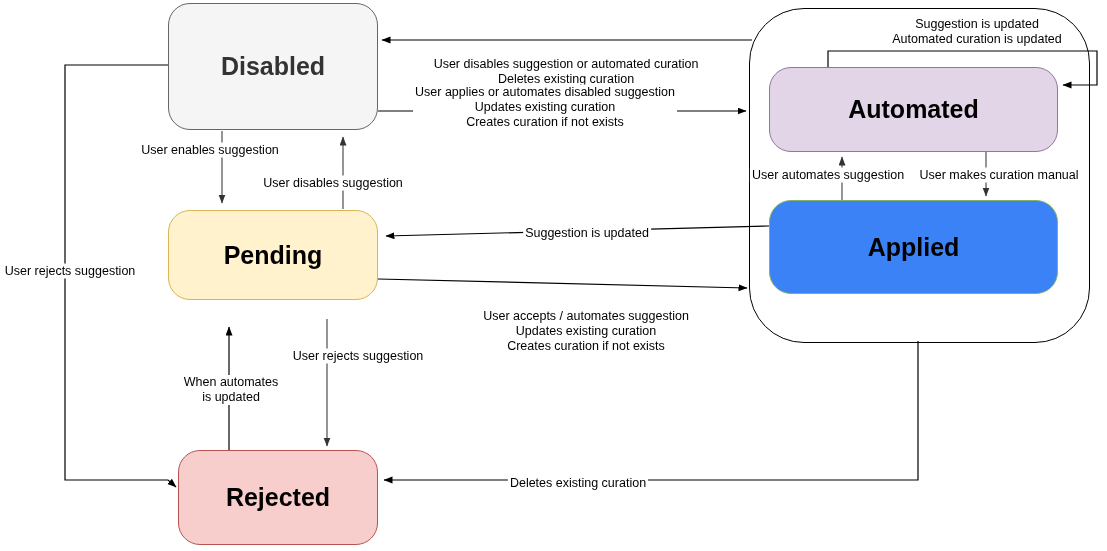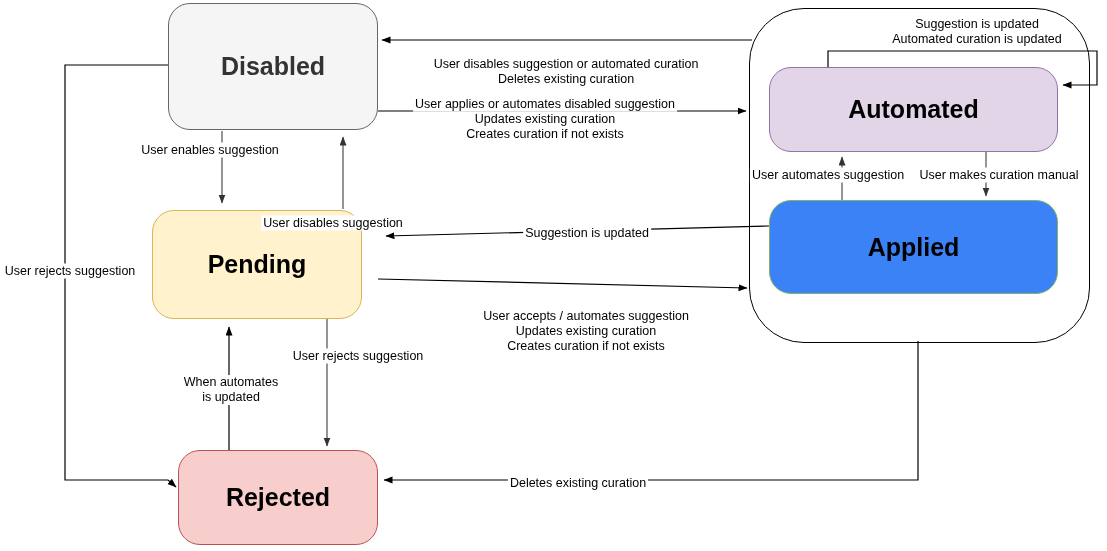--- a/index.html
+++ b/index.html
@@ -85,52 +85,52 @@
     <path d="M327,319 V446" fill="none" stroke="#4d4d4d" stroke-width="1.2" marker-end="url(#ahg)"></path>
     <path d="M918,341 V480 H384" fill="none" stroke="#000000" stroke-width="1.2" marker-end="url(#ah)"></path>
   </svg>
 
   <div class="group-box" style="left:749px; top:8px; width:339px; height:333px;"></div>
 
   <div class="state disabled" style="left:168px; top:3px; width:210px; height:127px;">
     <span>Disabled</span>
   </div>
 
-  <div class="state pending" style="left:152px; top:210px; width:210px; height:109px;">
+  <div class="state pending" style="left:168px; top:210px; width:210px; height:90px;">
     <span>Pending</span>
   </div>
 
   <div class="state rejected" style="left:178px; top:450px; width:200px; height:95px;">
     <span>Rejected</span>
   </div>
 
   <div class="state automated" style="left:769px; top:67px; width:289px; height:85px;">
     <span>Automated</span>
   </div>
 
   <div class="state applied" style="left:769px; top:200px; width:289px; height:94px;">
     <span>Applied</span>
   </div>
 
   <div class="lbl" style="left:566px; top:41px;margin-top:31px;">
     <div>User disables suggestion or automated curation</div>
     <div>Deletes existing curation</div>
   </div>
 
-  <div class="lbl" style="left:545px; top:119px;">
+  <div class="lbl" style="left:545px; top:107px;">
     <div>User applies or automates disabled suggestion</div>
     <div>Updates existing curation</div>
     <div>Creates curation if not exists</div>
   </div>
 
   <div class="lbl" style="left:210px; top:150px;">
     <div>User enables suggestion</div>
   </div>
 
-  <div class="lbl" style="left:333px; top:183px;margin-top:40px;">
+  <div class="lbl" style="left:333px; top:183px;">
     <div>User disables suggestion</div>
   </div>
 
   <div class="lbl" style="left:70px; top:271px;">
     <div>User rejects suggestion</div>
   </div>
 
   <div class="lbl" style="left:587px; top:233px;">
     <div>Suggestion is updated</div>
   </div>

